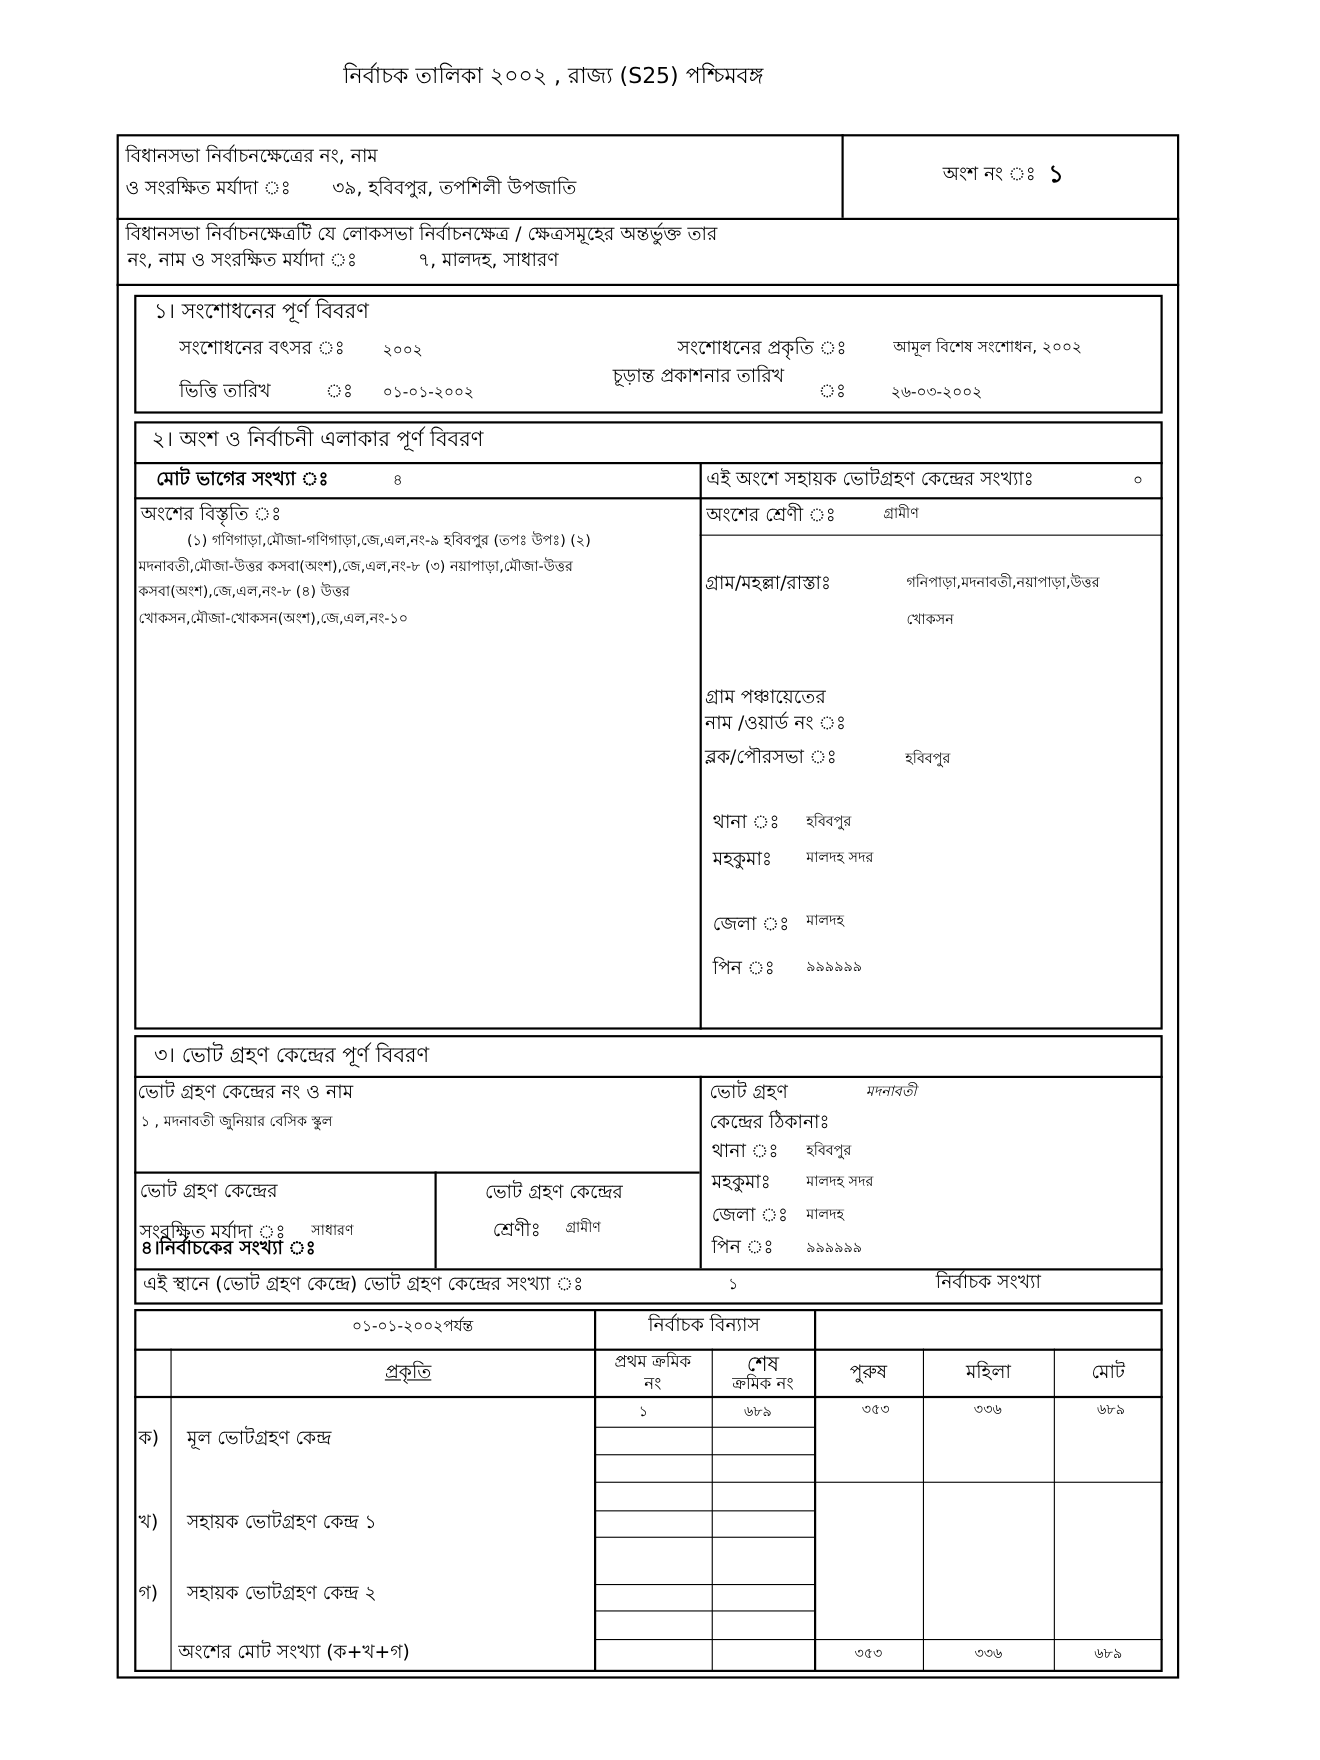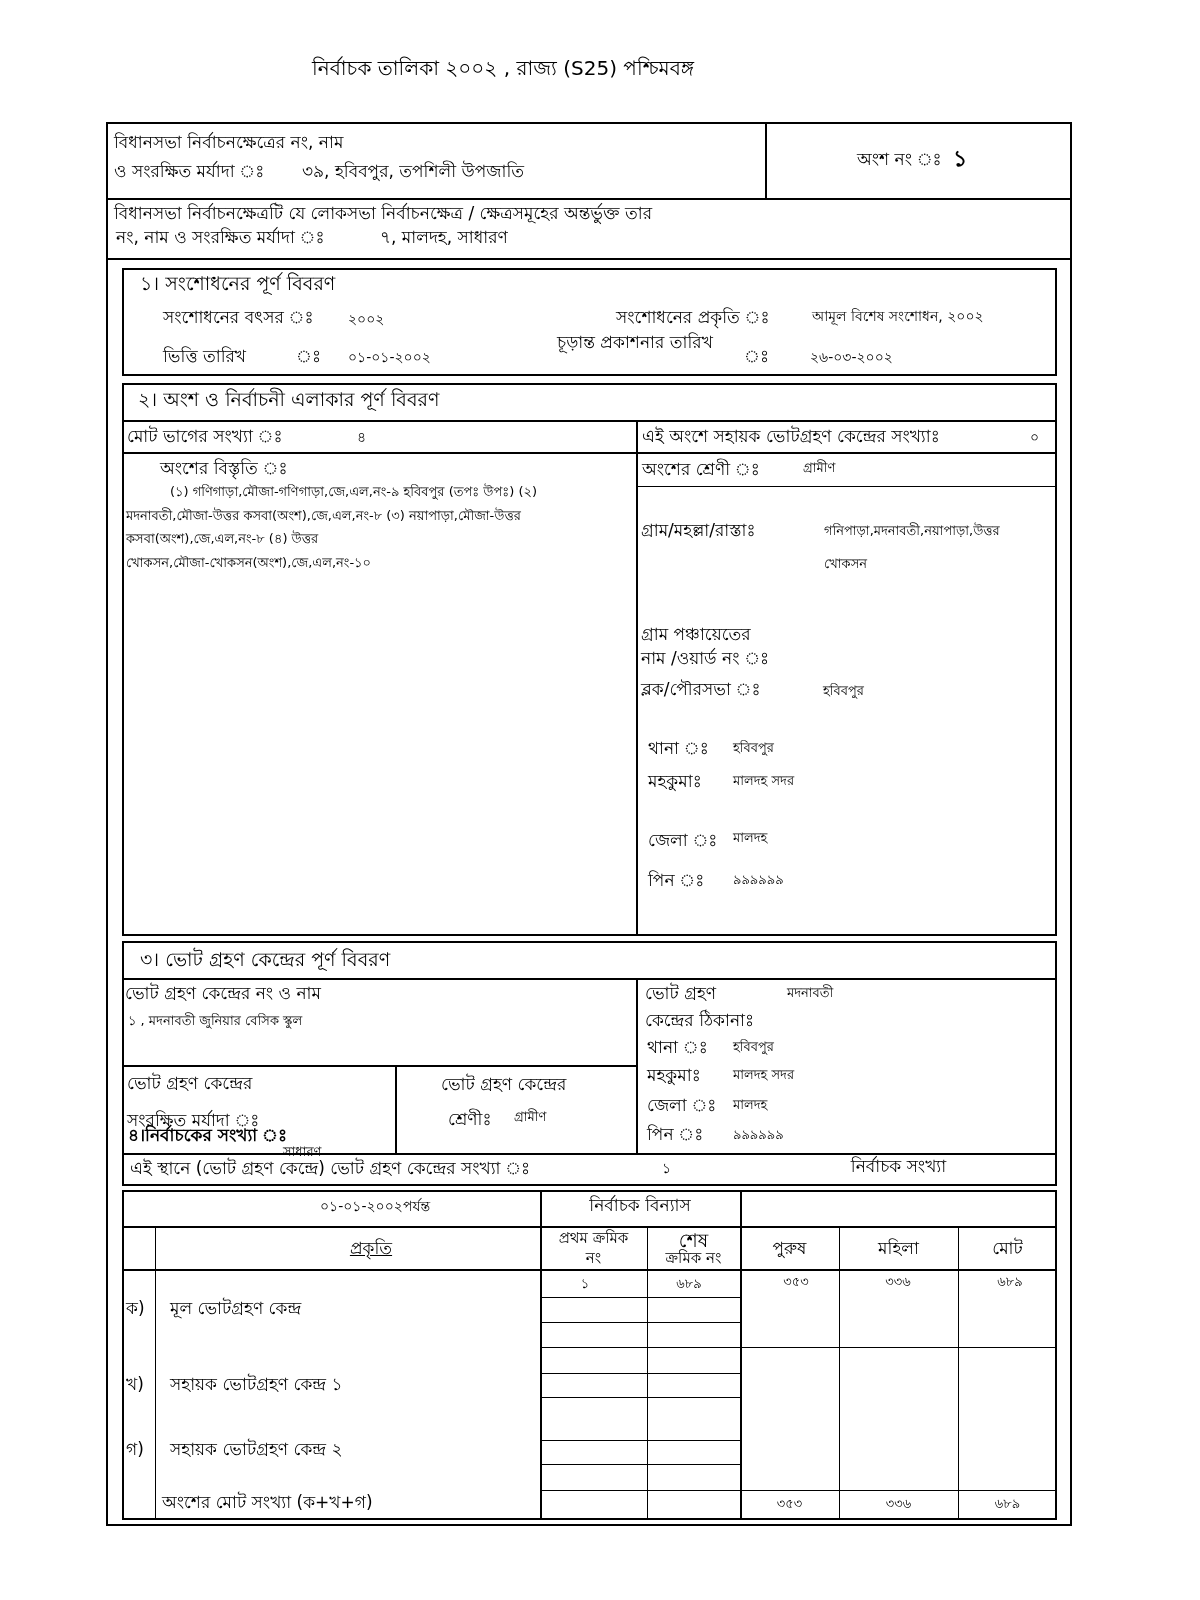--- a/index.html
+++ b/index.html
@@ -49,26 +49,26 @@
 <div class="txt lbl" style="left:744px; top:348px;">ঃ</div>
 <div class="txt val" style="left:810px; top:350px;">২৬-০৩-২০০২</div>
 
 <div class="box" style="left:122px; top:383px; width:935px; height:553px;"></div>
 <div class="hl" style="left:122px; top:420px; width:935px;"></div>
 <div class="hl" style="left:122px; top:452px; width:935px;"></div>
 <div class="vl" style="left:636px; top:420px; height:516px;"></div>
 <div class="hl thin" style="left:636px; top:486px; width:421px;"></div>
 
 <div class="txt big" style="left:138px; top:390px;">২। অংশ ও নির্বাচনী এলাকার পূর্ণ বিবরণ</div>
-<div class="txt lbl" style="left:127px; top:428px;">মোট ভাগের সংখ্যা ঃ</div>
+<div class="txt lbl" style="left:142px; top:428px;font-weight:bold;">মোট ভাগের সংখ্যা ঃ</div>
 <div class="txt val" style="left:357px; top:430px;">৪</div>
 <div class="txt lbl" style="left:642px; top:428px;">এই অংশে সহায়ক ভোটগ্রহণ কেন্দ্রের সংখ্যাঃ</div>
 <div class="txt val" style="left:1030px; top:430px;">০</div>
 
-<div class="txt lbl" style="left:128px; top:460px;margin-left:32px;">অংশের বিস্তৃতি   ঃ</div>
+<div class="txt lbl" style="left:128px; top:460px;">অংশের বিস্তৃতি   ঃ</div>
 <div class="txt small" style="left:130px; top:485px;margin-left:40px;">(১) গণিগাড়া,মৌজা-গণিগাড়া,জে,এল,নং-৯ হবিবপুর (তপঃ উপঃ)  (২)</div>
 <div class="txt small" style="left:126px; top:509px;">মদনাবতী,মৌজা-উত্তর কসবা(অংশ),জে,এল,নং-৮   (৩) নয়াপাড়া,মৌজা-উত্তর</div>
 <div class="txt small" style="left:126px; top:532px;">কসবা(অংশ),জে,এল,নং-৮   (৪) উত্তর</div>
 <div class="txt small" style="left:126px; top:556px;">খোকসন,মৌজা-খোকসন(অংশ),জে,এল,নং-১০</div>
 
 <div class="txt lbl" style="left:642px; top:461px;">অংশের শ্রেণী ঃ</div>
 <div class="txt small" style="left:803px; top:461px;">গ্রামীণ</div>
 
 <div class="txt lbl" style="left:641px; top:522px;">গ্রাম/মহল্লা/রাস্তাঃ</div>
 <div class="txt small" style="left:824px; top:524px;">গনিপাড়া,মদনাবতী,নয়াপাড়া,উত্তর</div>
@@ -94,33 +94,33 @@
 <div class="hl" style="left:122px; top:1065px; width:514px;"></div>
 <div class="vl" style="left:395px; top:1065px; height:88px;"></div>
 <div class="hl" style="left:122px; top:1153px; width:935px;"></div>
 
 <div class="txt big" style="left:140px; top:950px;">৩। ভোট গ্রহণ কেন্দ্রের পূর্ণ বিবরণ</div>
 <div class="txt lbl" style="left:125px; top:985px;">ভোট গ্রহণ কেন্দ্রের নং ও নাম</div>
 <div class="txt small" style="left:128px; top:1014px;">১ , মদনাবতী জুনিয়ার বেসিক স্কুল</div>
 
 <div class="txt lbl" style="left:645px; top:985px;">ভোট গ্রহণ</div>
 <div class="txt lbl" style="left:645px; top:1012px;">কেন্দ্রের ঠিকানাঃ</div>
-<div class="txt small" style="left:787px; top:986px;">মদনাবতী</div>
+<div class="txt small" style="left:787px; top:986px;font-style:italic;">মদনাবতী</div>
 <div class="txt lbl" style="left:647px; top:1039px;">থানা   ঃ</div>
 <div class="txt small" style="left:733px; top:1040px;">হবিবপুর</div>
 <div class="txt lbl" style="left:647px; top:1067px;">মহকুমাঃ</div>
 <div class="txt small" style="left:733px; top:1068px;">মালদহ সদর</div>
 <div class="txt lbl" style="left:647px; top:1097px;">জেলা  ঃ</div>
 <div class="txt small" style="left:733px; top:1098px;">মালদহ</div>
 <div class="txt lbl" style="left:647px; top:1126px;">পিন    ঃ</div>
 <div class="txt small" style="left:733px; top:1128px;">৯৯৯৯৯৯</div>
 
 <div class="txt lbl" style="left:127px; top:1075px;">ভোট গ্রহণ কেন্দ্রের</div>
 <div class="txt lbl" style="left:127px; top:1112px;">সংরক্ষিত মর্যাদা ঃ</div>
-<div class="txt small" style="left:283px; top:1113px;margin-top:32px;">সাধারণ</div>
+<div class="txt small" style="left:283px; top:1113px;">সাধারণ</div>
 <div class="txt lbl" style="left:441px; top:1076px;">ভোট গ্রহণ কেন্দ্রের</div>
 <div class="txt lbl" style="left:448px; top:1111px;">শ্রেণীঃ</div>
 <div class="txt small" style="left:514px; top:1110px;">গ্রামীণ</div>
 
 <div class="txt lbl" style="left:130px; top:1160px;">এই স্থানে (ভোট গ্রহণ কেন্দ্রে) ভোট গ্রহণ কেন্দ্রের সংখ্যা ঃ</div>
 <div class="txt val" style="left:662px; top:1161px;">১</div>
 
 <div class="box" style="left:122px; top:1190px; width:935px; height:330px;"></div>
 <div class="hl" style="left:122px; top:1226px; width:935px;"></div>
 <div class="hl" style="left:122px; top:1269px; width:935px;"></div>

